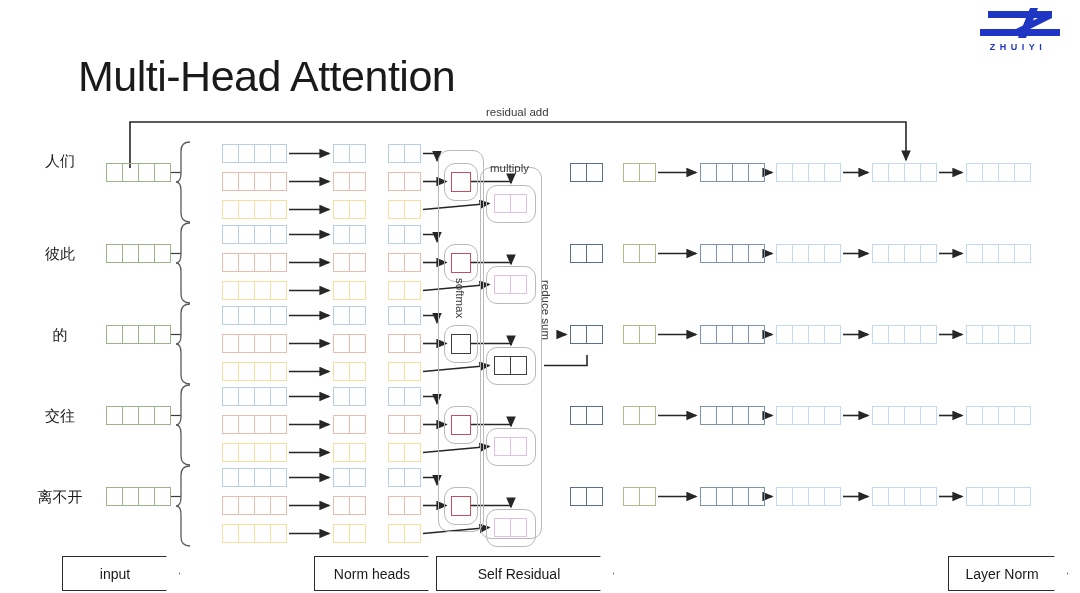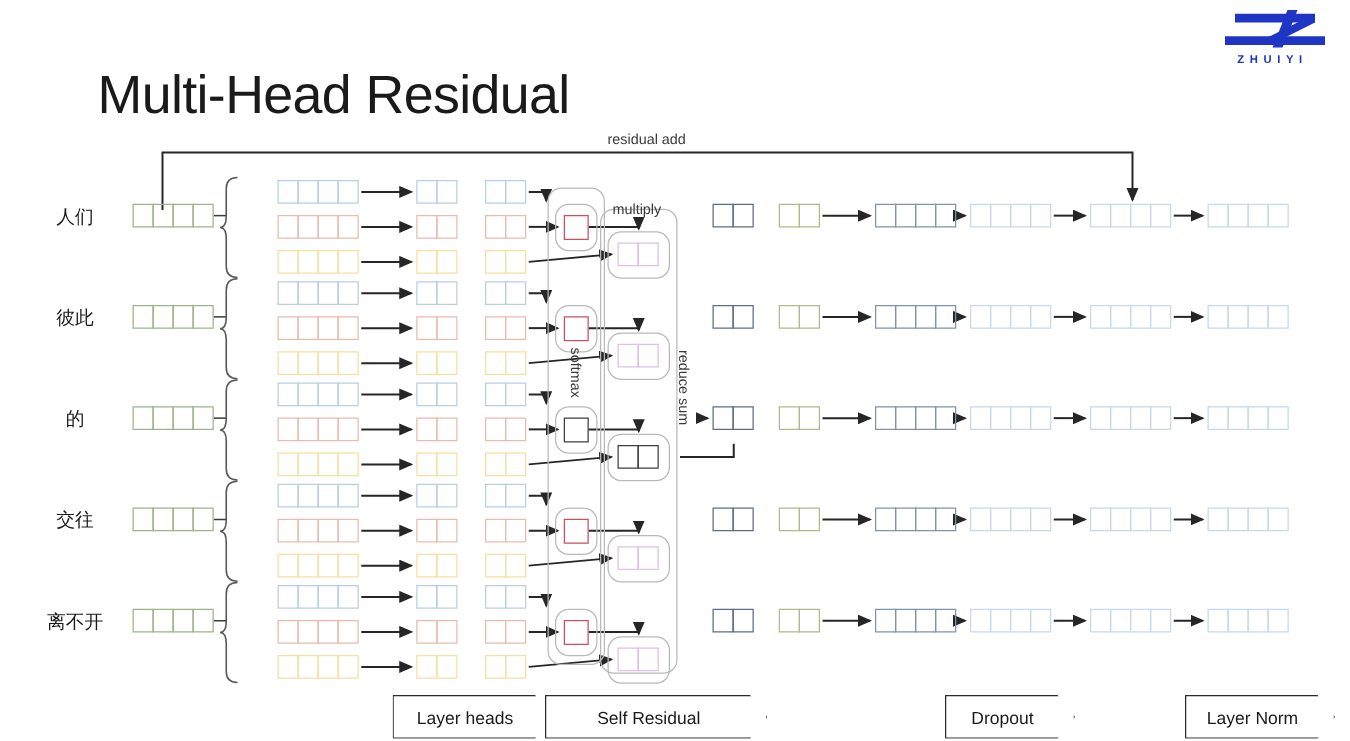--- a/index.html
+++ b/index.html
@@ -55,21 +55,21 @@
 <div id="logo">
   <svg class="mark" viewBox="0 0 92 32">
     <polygon points="14,3 78,3 78,10 32,10 14,10" fill="#1f35c4"></polygon>
     <polygon points="78,3 78,10 44,27 30,27" fill="#1f35c4"></polygon>
     <polygon points="6,21 86,21 86,28 6,28" fill="#1f35c4"></polygon>
     <polygon points="56,0 64,0 52,30 44,30" fill="#1f35c4"></polygon>
   </svg>
   <div class="wordmark">ZHUIYI</div>
 </div>
 
-<div id="title">Multi-Head Residual</div>
+<div id="title">Multi-Head Attention</div>
 
 <svg id="svg-layer">
   <defs>
     <marker id="ah" markerWidth="7" markerHeight="7" refX="6" refY="3" orient="auto" markerUnits="strokeWidth">
       <path d="M0,0 L7,3 L0,6 z" fill="#262626"></path>
     </marker>
     <marker id="ahs" markerWidth="6" markerHeight="6" refX="5" refY="2.6" orient="auto" markerUnits="strokeWidth">
       <path d="M0,0 L6,2.6 L0,5.2 z" fill="#3a3a3a"></path>
     </marker>
   </defs>
@@ -156,21 +156,21 @@
       <path d="M 423 533.5 L 489 527.5" stroke-width="1.6" fill="none" marker-end="url(#ah)"></path>
       <path d="M 658 496.5 L 696 496.5" stroke-width="1.6" fill="none" marker-end="url(#ah)"></path>
       <path d="M 767 496.5 L 772 496.5" stroke-width="1.6" fill="none" marker-end="url(#ah)"></path>
       <path d="M 843 496.5 L 868 496.5" stroke-width="1.6" fill="none" marker-end="url(#ah)"></path>
       <path d="M 939 496.5 L 962 496.5" stroke-width="1.6" fill="none" marker-end="url(#ah)"></path>
       <path d="M 130 168 L 130 122 L 906 122 L 906 160" stroke-width="1.6" fill="none" marker-end="url(#ah)"></path>
     </g>
 </svg>
 
 <div id="diagram">
-    <div class="tok" style="left: 24px; top: 164px; font-family: Liberation Mono, monospace;">人们</div>
+    <div class="tok" style="left: 24px; top: 152px; font-family: Liberation Mono, monospace;">人们</div>
     <div class="cells" style="left: 106px; top: 163px;">
       <i style="width: 17px; height: 19px; border-color: rgb(156, 180, 135); background: transparent;"></i>
       <i style="width: 17px; height: 19px; border-color: rgb(156, 180, 135); background: transparent; margin-left: -1px;"></i>
       <i style="width: 17px; height: 19px; border-color: rgb(156, 180, 135); background: transparent; margin-left: -1px;"></i>
       <i style="width: 17px; height: 19px; border-color: rgb(156, 180, 135); background: transparent; margin-left: -1px;"></i>
     </div>
     <div class="cells" style="left: 222px; top: 144px;">
       <i style="width: 17px; height: 19px; border-color: rgb(185, 205, 229); background: transparent;"></i>
       <i style="width: 17px; height: 19px; border-color: rgb(185, 205, 229); background: transparent; margin-left: -1px;"></i>
       <i style="width: 17px; height: 19px; border-color: rgb(185, 205, 229); background: transparent; margin-left: -1px;"></i>
@@ -616,17 +616,17 @@
     <div class="roundbox" style="left: 438px; top: 150px; width: 46px; height: 382px;"></div>
     <div class="roundbox" style="left: 480px; top: 167px; width: 62px; height: 372px;"></div>
   </div>
 
 <div class="lab" style="left:486px;top:106px;">residual add</div>
 <div class="lab" style="left:490px;top:162px;">multiply</div>
 <div class="vlab" style="left:466px;top:278px;transform:rotate(90deg);">softmax</div>
 <div class="vlab" style="left:552px;top:280px;transform:rotate(90deg);">reduce sum</div>
 
 <div id="ribbon">
-    <div class="chev" style="left: 314px; width: 128px;">Layer heads</div>
+    <div class="chev" style="left: 62px; width: 118px;">input</div>
+    <div class="chev" style="left: 314px; width: 128px;">Norm heads</div>
     <div class="chev" style="left: 436px; width: 178px;">Self Residual</div>
-    <div class="chev" style="left: 756px; width: 104px;">Dropout</div>
     <div class="chev" style="left: 948px; width: 120px;">Layer Norm</div>
   </div>
 
 </body></html>

